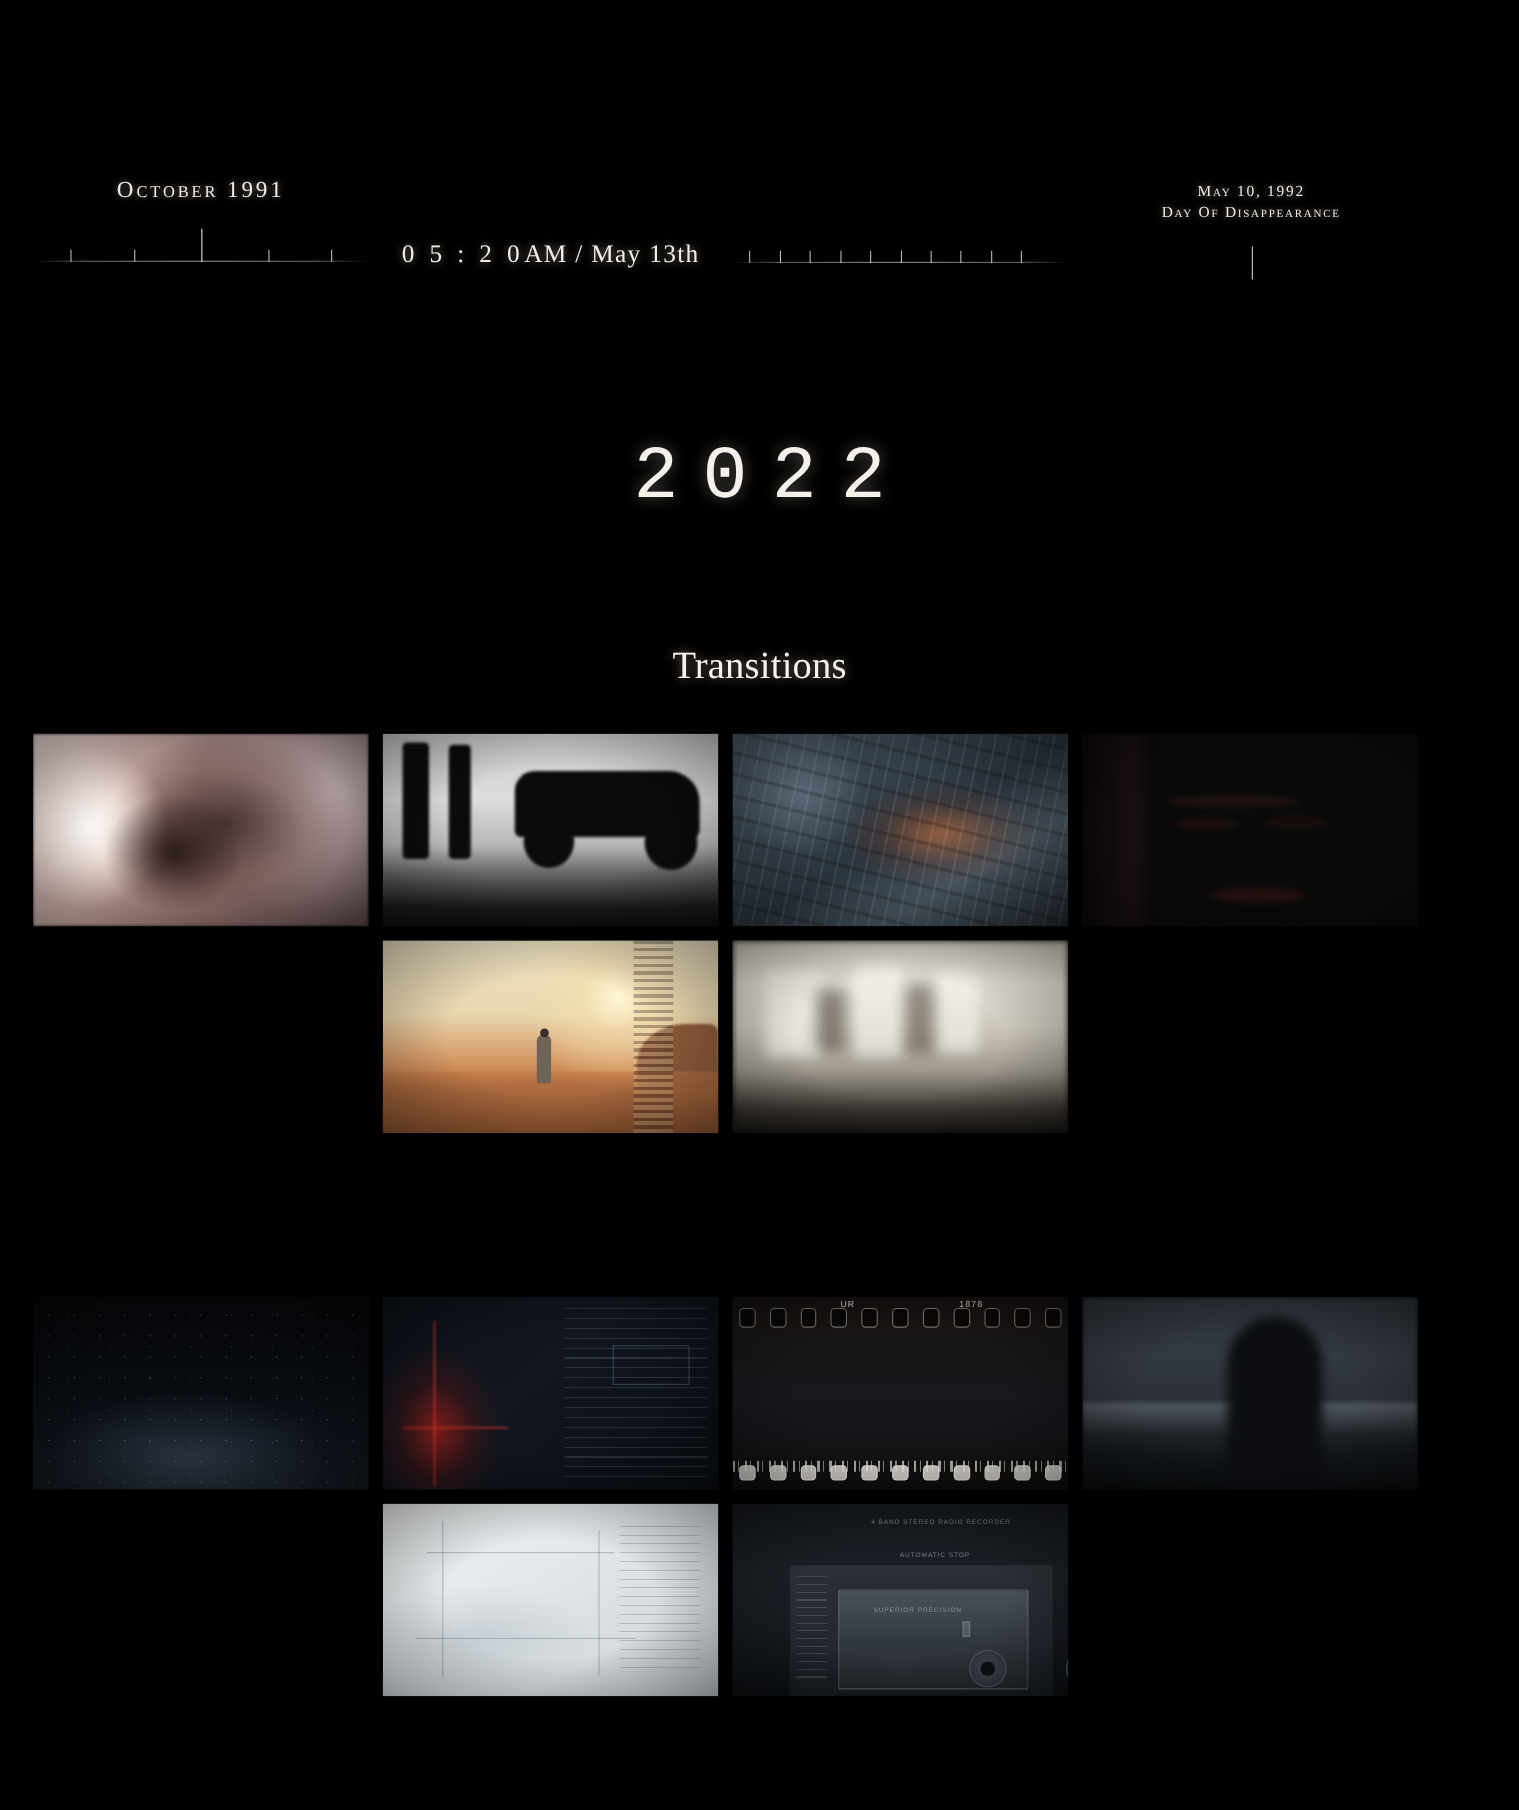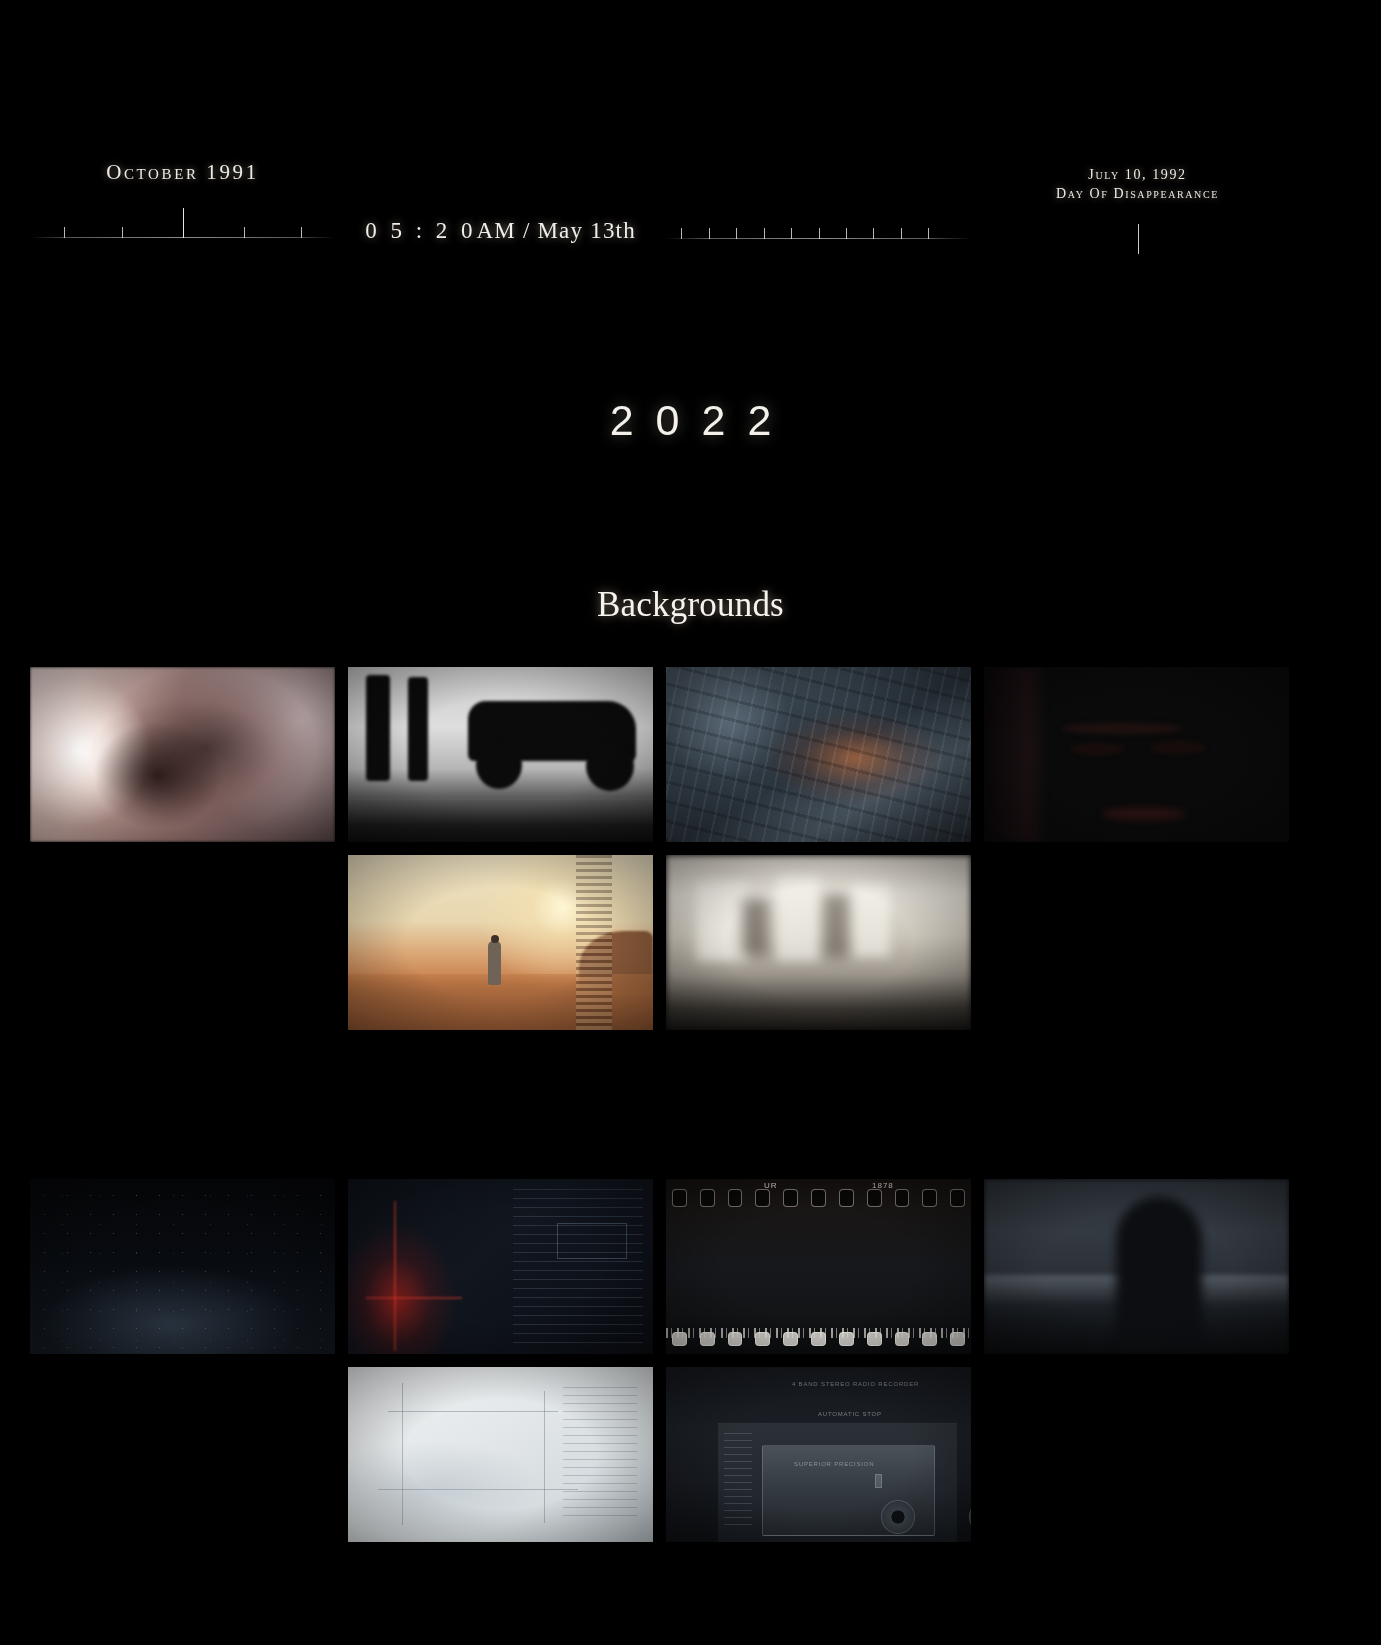--- a/index.html
+++ b/index.html
@@ -132,22 +132,22 @@
   }
   .tl-clock .digits { letter-spacing: 4px; }
   .tl-clock .rest   { letter-spacing: 1.2px; text-align: center; }
 
   
   #year-display {
     position: absolute;
     left: 0; right: 0;
     top: 396px;
     text-align: center;
-    font-family: Liberation Sans, sans-serif;
-    font-size: 43px;
+    font-family: Liberation Mono, monospace;
+    font-size: 68px;
     font-weight: 300;
     letter-spacing: 22px;
     text-indent: 22px;
     color: #f4f1eb;
     text-shadow: 0 0 14px rgba(255,245,235,0.35);
   }
 
   
   .grid {
     position: absolute;
@@ -457,33 +457,33 @@
         <div class="tick" style="left:50%"></div>
         <div class="tick" style="left:59%"></div>
         <div class="tick" style="left:68%"></div>
         <div class="tick" style="left:77%"></div>
         <div class="tick" style="left:86%"></div>
       </div>
     </div>
 
     <div class="tl-cell c4">
       <div style="height:6px"></div>
-      <div class="tl-label small">July 10, 1992</div>
+      <div class="tl-label small">May 10, 1992</div>
       <div class="tl-label small">Day Of Disappearance</div>
       <div style="height:14px"></div>
       <div class="playhead">
         <div class="bar"></div>
       </div>
     </div>
 
   </div>
 
   <div id="year-display">2022</div>
 
-  <h2 class="section-heading" id="heading-transitions">Backgrounds</h2>
+  <h2 class="section-heading" id="heading-transitions">Transitions</h2>
 
   <div class="grid" id="grid-transitions">
 
     <div class="thumb">
       <div class="art-filmburn"></div>
       <div class="veil"></div>
     </div>
 
     <div class="thumb">
       <div class="art-carpark">

